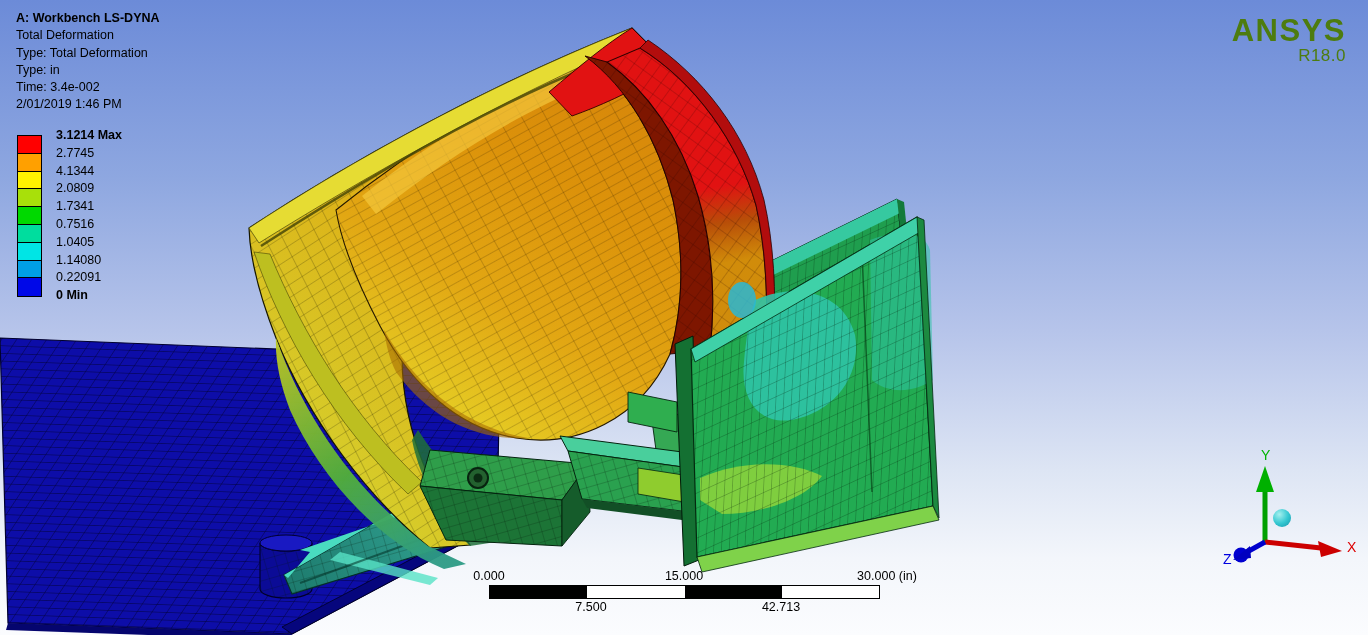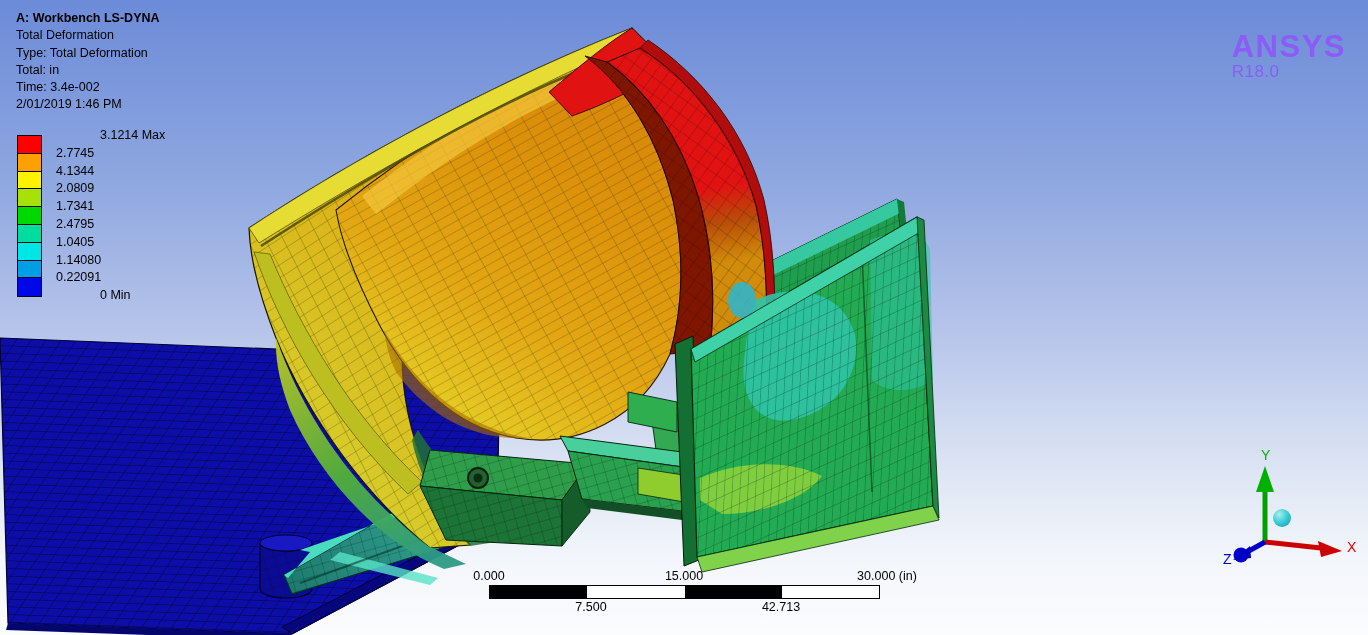--- a/index.html
+++ b/index.html
@@ -11,22 +11,22 @@
   #viewport{position:absolute;inset:0;border-radius:19px;}
   #model-svg{position:absolute;left:0;top:0;}
   .hdr{position:absolute;left:16px;top:10px;color:#000;font-size:12.5px;line-height:17.3px;}
   .hdr .b{font-weight:bold;}
   .legend{position:absolute;left:14px;top:128px;width:120px;height:175px;}
   .legend-sw{position:absolute;left:3px;top:7px;width:23px;border:1px solid #000;}
   .legend-sw .sw{height:17.8px;box-sizing:border-box;border-bottom:1px solid #000;}
   .legend-sw .sw:last-child{border-bottom:none;}
   .legend-labels{position:absolute;left:42px;top:7px;}
   .legend-labels .lbl{position:absolute;left:0;white-space:nowrap;font-size:12.5px;line-height:16px;color:#000;}
-  .legend-labels .lbl.b{font-weight:normal;margin-left:44px;}
-  .brand{position:absolute;right:22px;top:32px;text-align:left;color:#8b5cf6;}
+  .legend-labels .lbl.b{font-weight:bold;}
+  .brand{position:absolute;right:22px;top:16px;text-align:right;color:#4d7c0f;}
   .brand .nm{font-size:31px;font-weight:bold;letter-spacing:1.5px;line-height:30px;}
   .brand .rl{font-size:17px;letter-spacing:.5px;line-height:19px;}
   .scalebar{position:absolute;left:489px;top:569px;width:390px;height:60px;font-size:12.5px;color:#000;}
   .scalebar .tick{position:absolute;transform:translateX(-50%);white-space:nowrap;}
   .scalebar .bar{position:absolute;left:0;top:16px;width:389px;height:12px;border:1px solid #000;display:flex;}
   .scalebar .seg{flex:1 1 25%;}
   .seg.k{background:#000;} .seg.w{background:#fff;}
   .triad{position:absolute;left:1205px;top:436px;}
   .triad text{font-size:14px;font-family:"Liberation Sans",sans-serif;}
 </style>
@@ -195,21 +195,21 @@
       <path d="M691,349 L917,217 L922,231 L695,362 Z" fill="#3fd1a8" stroke="#042a10" stroke-width="0.8"></path>
       <path d="M917,217 L924,220 L939,518 L933,506 Z" fill="#1c8a40" stroke="#042a10" stroke-width="0.8"></path>
       <path d="M697,557 L933,506 L939,520 L702,572 Z" fill="#7fd24a" stroke="#042a10" stroke-width="0.8"></path>
     </g>
   </svg>
 
   <div class="hdr">
     <div class="b">A: Workbench LS-DYNA</div>
     <div>Total Deformation</div>
     <div>Type: Total Deformation</div>
-    <div>Total: in</div>
+    <div>Type: in</div>
     <div>Time: 3.4e-002</div>
     <div>2/01/2019 1:46 PM</div>
   </div>
 
   <div class="legend">
     <div class="legend-sw">
       <div class="sw" style="background-color: rgb(255, 0, 0);"></div>
       <div class="sw" style="background-color: rgb(255, 160, 0);"></div>
       <div class="sw" style="background-color: rgb(255, 242, 0);"></div>
       <div class="sw" style="background-color: rgb(168, 224, 10);"></div>
@@ -218,21 +218,21 @@
       <div class="sw" style="background-color: rgb(0, 229, 229);"></div>
       <div class="sw" style="background-color: rgb(0, 159, 229);"></div>
       <div class="sw" style="background-color: rgb(0, 8, 232);"></div>
     </div>
     <div class="legend-labels">
       <div class="lbl b" style="top:-8px">3.1214 Max</div>
       <div class="lbl" style="top:10px">2.7745</div>
       <div class="lbl" style="top:28px">4.1344</div>
       <div class="lbl" style="top:45px">2.0809</div>
       <div class="lbl" style="top:63px">1.7341</div>
-      <div class="lbl" style="top:81px">2.4795</div>
+      <div class="lbl" style="top:81px">0.7516</div>
       <div class="lbl" style="top:99px">1.0405</div>
       <div class="lbl" style="top:117px">1.14080</div>
       <div class="lbl" style="top:134px">0.22091</div>
       <div class="lbl b" style="top:152px">0 Min</div>
     </div>
   </div>
 
   <div class="brand">
     <div class="nm">ANSYS</div>
     <div class="rl">R18.0</div>

